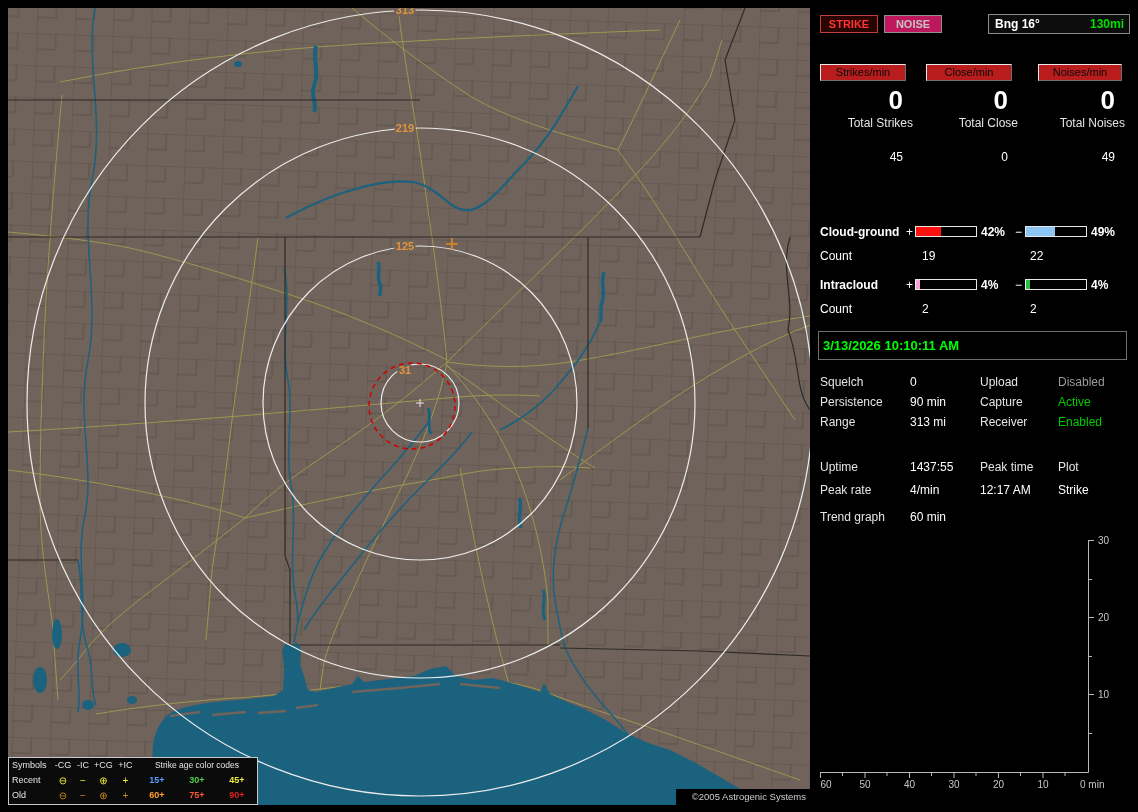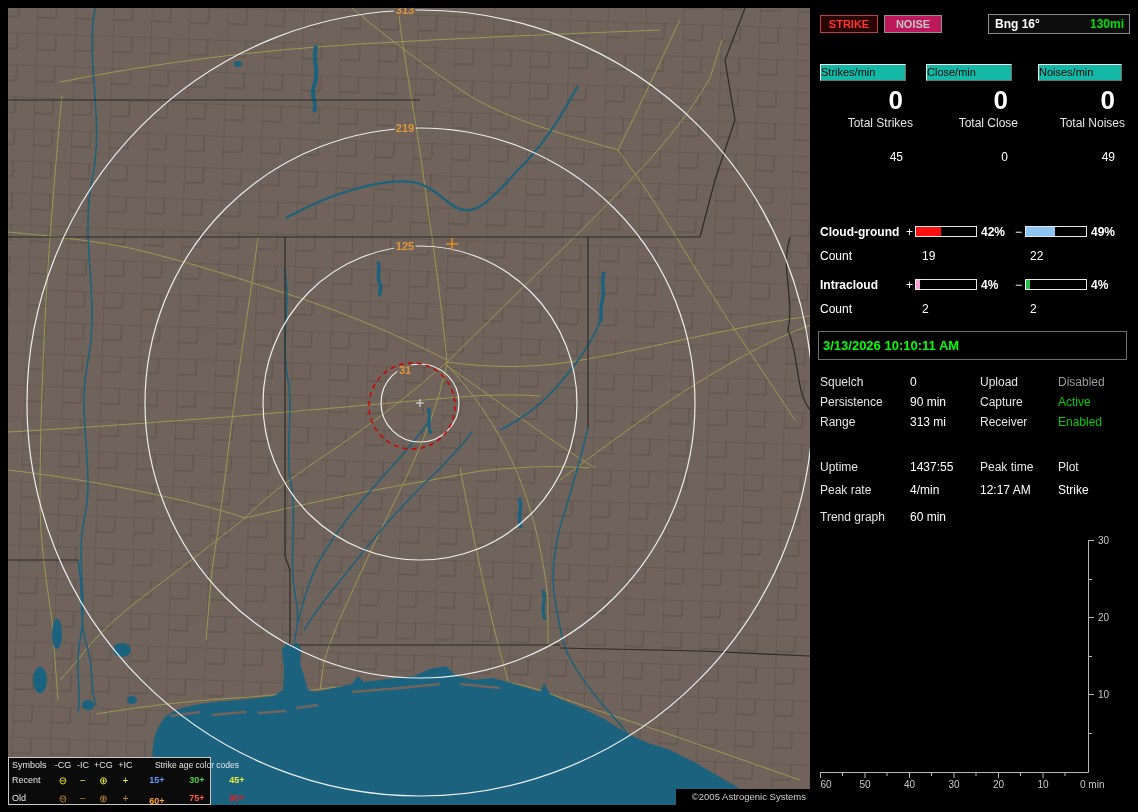--- a/index.html
+++ b/index.html
@@ -1,38 +1,38 @@
 <!DOCTYPE html>
 <html><head>
 <meta charset="utf-8">
 <style>
   *{box-sizing:border-box;margin:0;padding:0}
   html,body{width:1138px;height:812px;background:#000;overflow:hidden;
     font-family:"Liberation Sans",sans-serif;position:relative}
   .map-wrap{position:absolute;left:0;top:0;width:812px;height:812px}
   
-  .legend{position:absolute;left:8px;top:757px;width:203px;height:48px;background:#0b0b0b;
+  .legend{position:absolute;left:8px;top:757px;width:250px;height:48px;background:#0b0b0b;
     border:1px solid #c8c8c8;font-size:9px;color:#e4e4e4;z-index:5}
   .lg-row{display:grid;grid-template-columns:44px 20px 20px 21px 23px 40px 40px 40px;height:15px;align-items:center}
   .lg-row span{display:block;text-align:center;line-height:15px;white-space:nowrap}
   .lg-c0{text-align:left!important;padding-left:3px}
   .lg-age-title{grid-column:6/9;font-size:8.5px}
   .lg-sym{font-size:10px}
   .lg-age{font-weight:bold}
   
   .sb{position:absolute;left:818px;top:0;width:312px;height:812px;color:#fff;font-size:12px}
   .sb>*{position:absolute;white-space:nowrap}
   .mode-btn{height:18px;line-height:16px;font-size:11px;font-weight:bold;text-align:center;cursor:pointer}
   .strike-btn{left:2px;top:15px;width:58px;background:#2a0303;border:1px solid #c04040}
   .noise-btn{left:66px;top:15px;width:58px;background:#be185d;border:1px solid #8f8f8f;color:#c4c4c4}
   .bng-box{left:170px;top:14px;width:142px;height:20px;background:#0c0c0c;border:1px solid #8a8a8a;line-height:18px}
   .bng-box .bng{font-weight:bold;padding-left:6px}
   .bng-box .rng{position:absolute;right:5px;top:0;font-weight:bold}
-  .rate-btn{top:64px;height:17px;line-height:15px;background:#14b8a6;color:#0a0a0a;font-size:11px;
-    border:1px solid;border-color:#e9e9e9 #6f6f6f #6f6f6f #e9e9e9;cursor:pointer}
+  .rate-btn{top:64px;height:17px;line-height:15px;background:#b91c1c;color:#0a0a0a;font-size:11px;
+    text-align:center;border:1px solid;border-color:#e9e9e9 #6f6f6f #6f6f6f #e9e9e9;cursor:pointer}
   .col{width:95px}
   .bigval{top:85px;font-size:26px;font-weight:bold;text-align:right;padding-right:10px}
   .tlabel{top:116px;text-align:right}
   .tvalue{top:150px;text-align:right;padding-right:10px}
   .c1{left:0}.c2{left:105px}.c3{left:212px}
   .dist-title{left:0;top:200px;width:310px;border-bottom:1px solid #d8d8d8;padding:0 0 4px 2px;color:#f0f0f0}
   .lbl{color:#e4e4e4}
   .bold{font-weight:bold}
   .bar{height:11px;width:62px;border:1px solid #e8e8e8;background:#000;display:block}
   .bar i{display:block;height:100%}
@@ -175,21 +175,21 @@
       <span class="lg-age" style="color: rgb(90, 156, 255);">15+</span>
       <span class="lg-age" style="color: rgb(80, 208, 80);">30+</span>
       <span class="lg-age" style="color: rgb(234, 234, 64);">45+</span>
     </div>
     <div class="lg-row">
       <span class="lg-c0">Old</span>
       <span class="lg-sym" style="color: rgb(192, 138, 32);">⊖</span>
       <span class="lg-sym" style="color: rgb(192, 138, 32);">−</span>
       <span class="lg-sym" style="color: rgb(192, 138, 32);">⊕</span>
       <span class="lg-sym" style="color: rgb(192, 138, 32);">+</span>
-      <span class="lg-age" style="color: rgb(255, 160, 48); margin-top: 6px;">60+</span>
+      <span class="lg-age" style="color: rgb(255, 160, 48);">60+</span>
       <span class="lg-age" style="color: rgb(255, 88, 56);">75+</span>
       <span class="lg-age" style="color: rgb(224, 32, 32);">90+</span>
     </div>
   </div>
 </div>
 
 <div class="sb">
 
   <div class="mode-btn strike-btn" style="color: rgb(255, 52, 52);">STRIKE</div>
   <div class="mode-btn noise-btn">NOISE</div>

